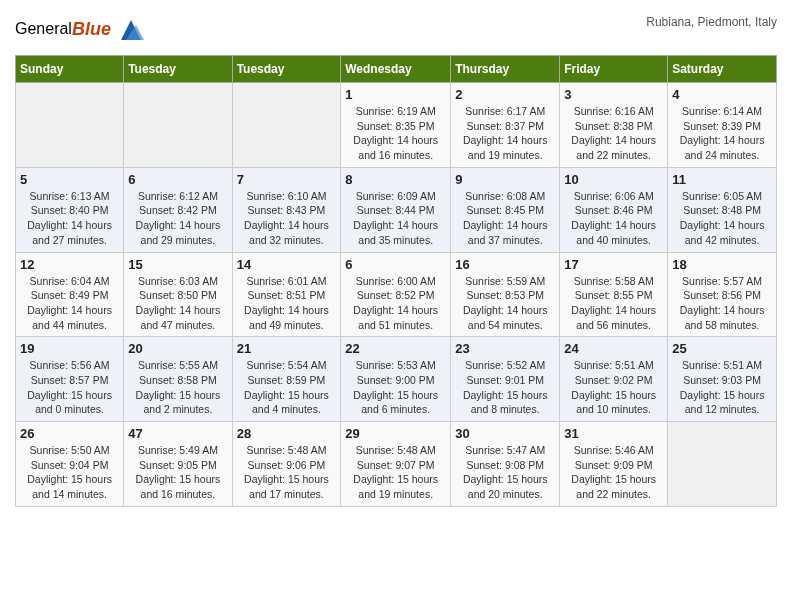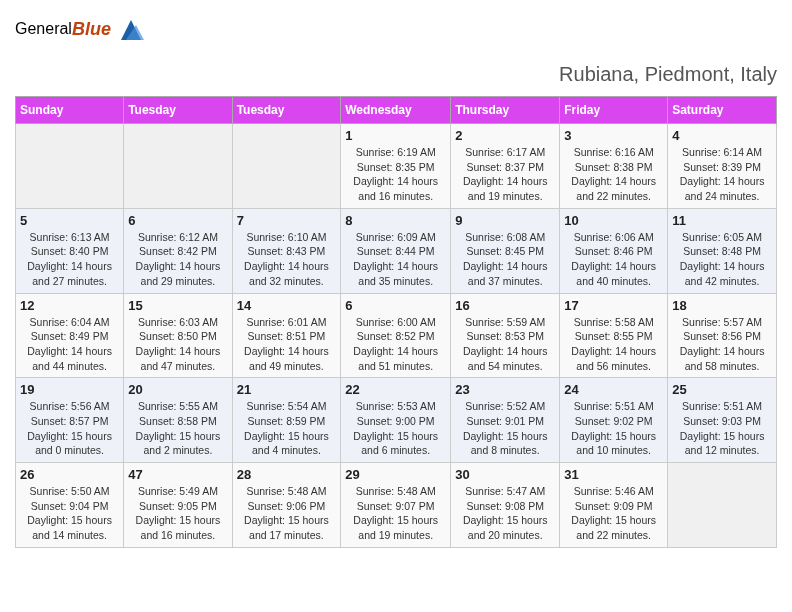--- a/index.html
+++ b/index.html
@@ -38,31 +38,30 @@
     }
     .title-block {
       text-align: right;
     }
     .main-title {
       font-size: 32px;
       font-weight: bold;
       color: #333;
     }
     .subtitle {
-      font-size: 20px;
+      font-size: 12px;
       color: #555;
-      margin-top: 48px;
     }
     .calendar {
       width: 100%;
       border-collapse: collapse;
       font-size: 11px;
     }
     .calendar thead th {
-      background-color: #d946ef;
+      background-color: #4d7c0f;
       color: #fff;
       padding: 6px 4px;
       text-align: left;
       font-size: 12px;
       font-weight: bold;
       border: 1px solid #aaa;
     }
     .calendar tbody td {
       border: 1px solid #ccc;
       vertical-align: top;

